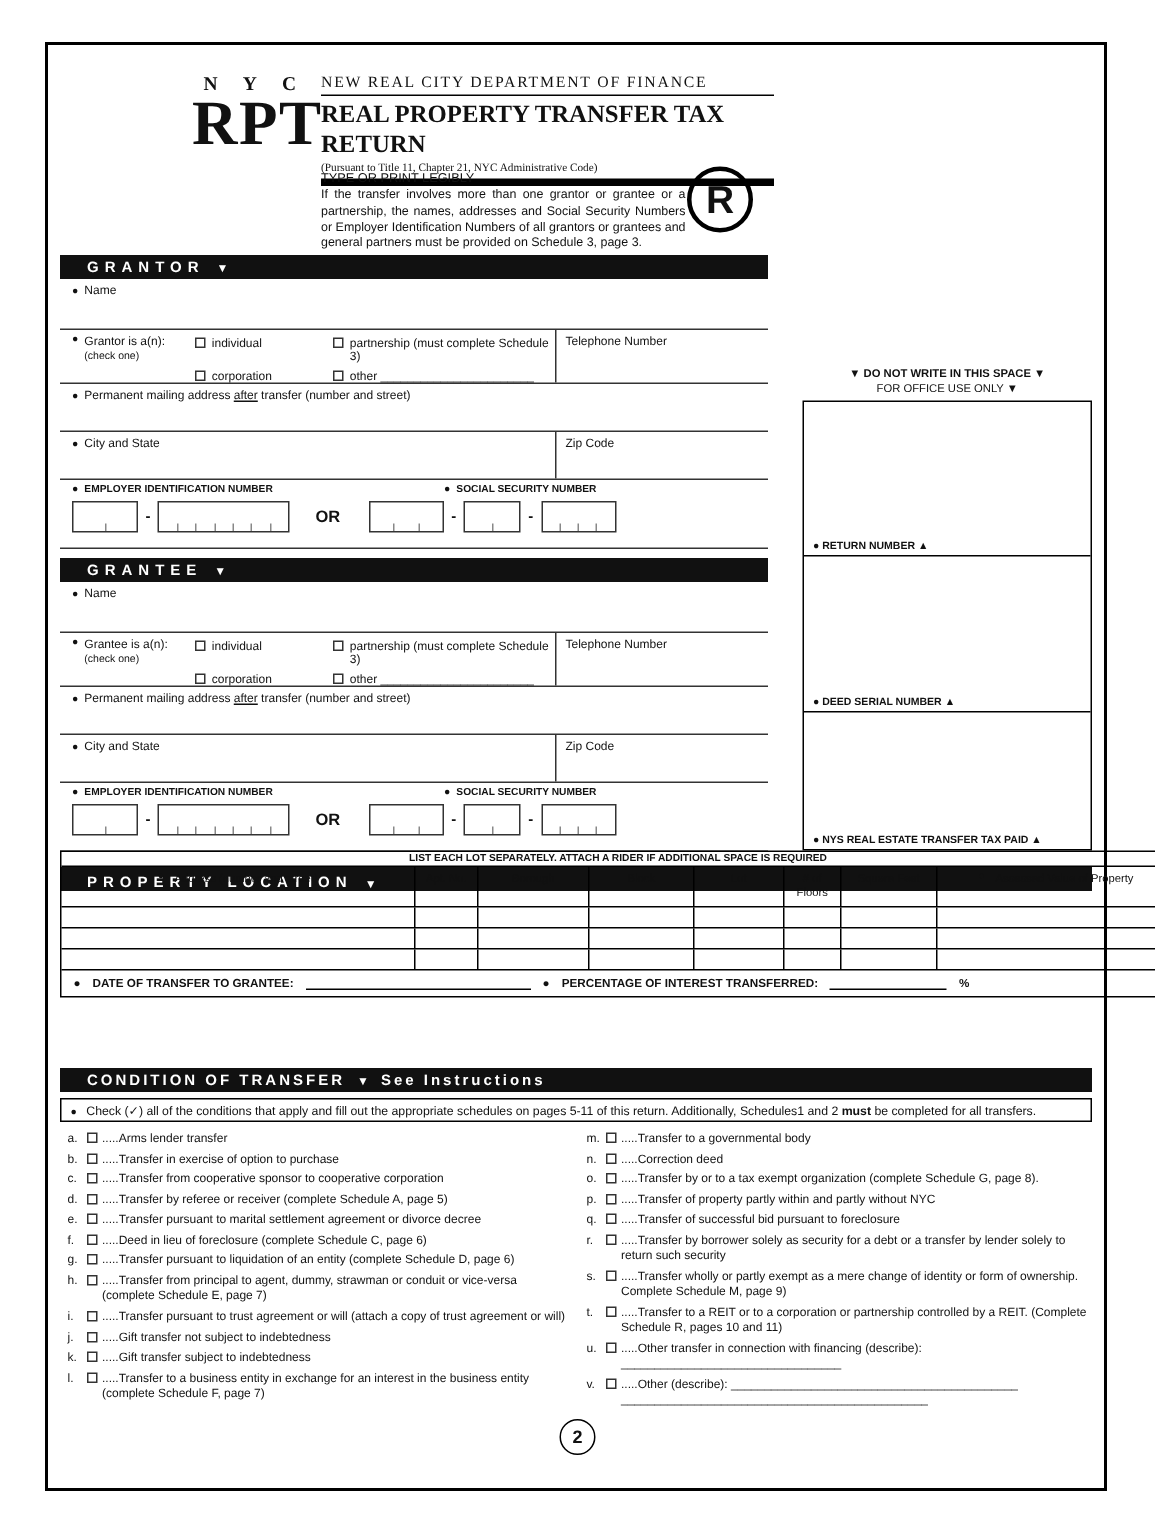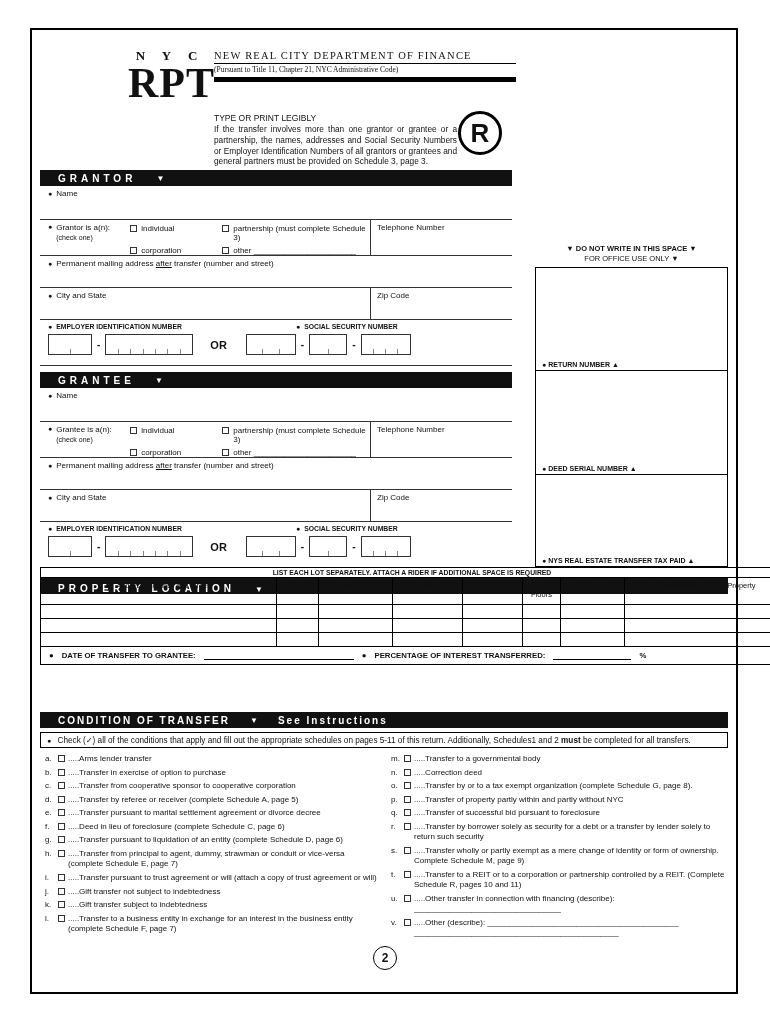--- a/index.html
+++ b/index.html
@@ -21,21 +21,21 @@
   .agency { font-family:"Liberation Serif", serif; font-size:10.5px; letter-spacing:1.2px; padding-bottom:2px; border-bottom:1px solid #000; }
   .form-title { font-family:"Liberation Serif", serif; font-weight:bold; font-size:16.5px; margin-top:2px; }
   .form-sub { font-family:"Liberation Serif", serif; font-size:7.5px; margin-top:1px; }
   .thickbar { height:5px; background:#000; margin-top:3px; }
   .legibly-block { position:absolute; left:214px; top:113px; width:243px; }
   .legibly { font-weight:normal; font-size:8.5px; margin-bottom:1px; }
   .instr { font-size:8.3px; line-height:1.3; text-align:justify; }
   .r-badge { position:absolute; left:458px; top:111px; width:44px; height:44px; border:3px solid #000; border-radius:50%; display:flex; align-items:center; justify-content:center; font-weight:bold; font-size:26px; }
 
   
-  .bar { position:absolute; left:40px; height:16px; background:#111; color:#fff; display:flex; align-items:center; gap:20px; padding-left:18px; font-weight:bold; font-size:10px; }
+  .bar { position:absolute; left:40px; height:16px; background:#111; color:#fff; display:flex; align-items:center; gap:8px; padding-left:18px; font-weight:bold; font-size:10px; }
   .bar .t1 { letter-spacing:4px; }
   .bar .t2 { letter-spacing:2px; }
   .bar .arr { font-size:8px; letter-spacing:0; }
 
   
   .gbox { position:absolute; left:40px; width:472px; border-bottom:0; }
   .grow { position:relative; border-bottom:1px solid #333; padding:3px 6px 0 8px; font-size:8px; }
   .bull { font-size:7px; margin-right:4px; }
   .row-name { height:34px; }
   .row-type { height:36px; display:flex; padding:0; }
@@ -105,20 +105,21 @@
   <div class="frame"></div>
 
 
   <div class="nycrpt">
     <div class="nyc">N Y C</div>
     <div class="rpt">RPT</div>
   </div>
 
   <div class="hdr-right">
     <div class="agency">NEW  REAL  CITY  DEPARTMENT  OF  FINANCE</div>
+    <div class="form-title">REAL PROPERTY TRANSFER TAX RETURN</div>
     <div class="form-sub">(Pursuant to Title 11, Chapter 21, NYC Administrative Code)</div>
     <div class="thickbar"></div>
   </div>
 
   <div class="legibly-block">
     <div class="legibly">TYPE OR PRINT LEGIBLY</div>
     <div class="instr">If the transfer involves more than one grantor or grantee or a partnership, the names, addresses and Social Security Numbers or Employer Identification Numbers of all grantors or grantees and general partners must be provided on Schedule 3, page 3.</div>
   </div>
   <div class="r-badge">
       <span>R</span>

